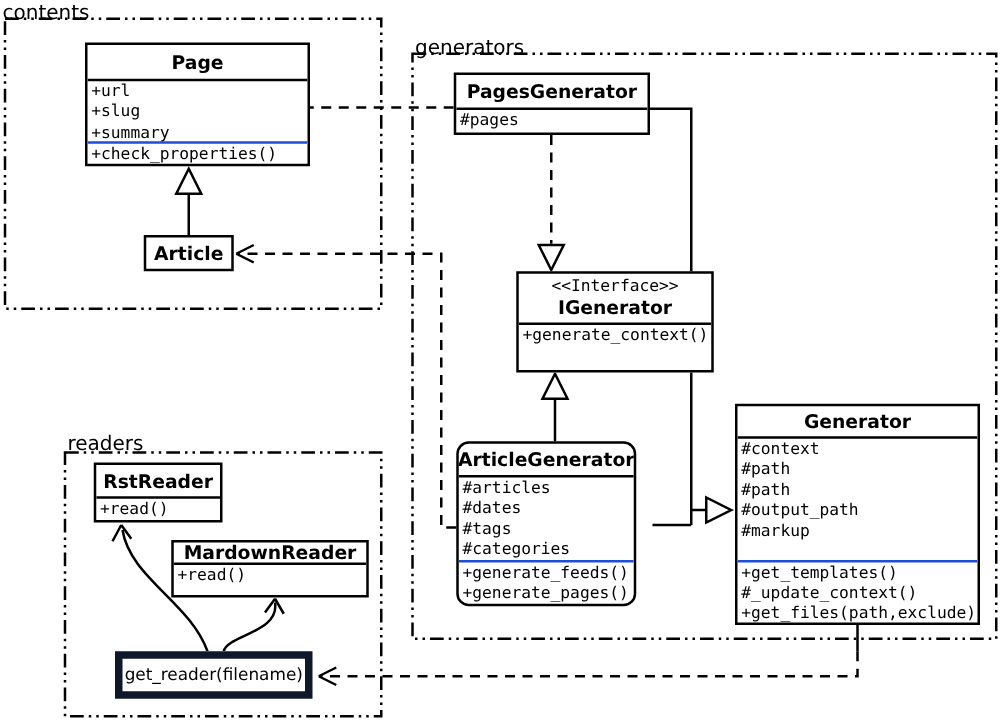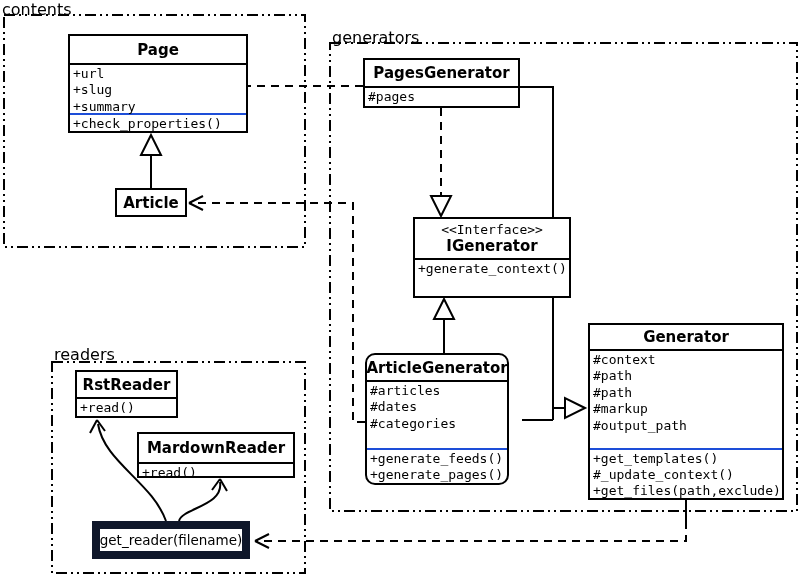--- a/index.html
+++ b/index.html
@@ -14,21 +14,21 @@
   .cls-title{font-family:"DejaVu Sans",sans-serif;font-weight:bold;font-size:15px;
              display:flex;flex-direction:column;align-items:center;justify-content:center;
              border-bottom:2px solid #000;box-sizing:border-box;flex:none;}
   .cls-title.no-divider{border-bottom:none;flex:1;}
   .stereotype{font-family:"DejaVu Sans Mono",monospace;font-weight:normal;font-size:13px;line-height:15px;}
   .cls-sec{font-family:"DejaVu Sans Mono",monospace;font-size:13px;line-height:16.4px;
            padding:1px 3px;border-bottom:2px solid #1d4ed8;box-sizing:border-box;flex:none;}
   .cls-sec.last{border-bottom:none;flex:1;}
   .row{white-space:pre;}
 
-  .plain-box{position:absolute;background:#fff;border:8px solid #0f172a;box-sizing:border-box;
+  .plain-box{position:absolute;background:#fff;border:6px solid #0f172a;box-sizing:border-box;
              display:flex;align-items:center;justify-content:center;font-size:13.5px;}
 
   
   .solid{fill:none;stroke:#000;stroke-width:2;}
   .dash{fill:none;stroke:#000;stroke-width:2;stroke-dasharray:8 6;}
   .pkg{fill:none;stroke:#000;stroke-width:2;stroke-dasharray:11 4 2 4 2 4;}
   .tri{fill:#fff;stroke:#000;stroke-width:2;}
 </style>
 </head>
 <body>
@@ -131,53 +131,54 @@
     <div class="cls-sec last">
       <div class="row">+generate_context()</div>
     </div>
   </div>
 
   <div class="uml-class" style="left:365px;top:353px;width:144px;height:132px;border-radius:10px;">
     <div class="cls-title" style="height:27px;">ArticleGenerator</div>
     <div class="cls-sec" style="height:68px;">
       <div class="row">#articles</div>
       <div class="row">#dates</div>
+      <div class="row">#tags</div>
       <div class="row">#categories</div>
     </div>
     <div class="cls-sec last">
       <div class="row">+generate_feeds()</div>
       <div class="row">+generate_pages()</div>
     </div>
   </div>
 
   <div class="uml-class" style="left:588px;top:323px;width:196px;height:177px;">
     <div class="cls-title" style="height:26px;">Generator</div>
     <div class="cls-sec" style="height:99px;">
       <div class="row">#context</div>
       <div class="row">#path</div>
       <div class="row">#path</div>
+      <div class="row">#output_path</div>
       <div class="row">#markup</div>
-      <div class="row">#output_path</div>
     </div>
     <div class="cls-sec last" style="line-height:16px;">
       <div class="row">+get_templates()</div>
       <div class="row">#_update_context()</div>
       <div class="row">+get_files(path,exclude)</div>
     </div>
   </div>
 
   <div class="uml-class" style="left:75px;top:370px;width:103px;height:48px;">
     <div class="cls-title" style="height:27px;">RstReader</div>
     <div class="cls-sec last">
       <div class="row">+read()</div>
     </div>
   </div>
 
   <div class="uml-class" style="left:137px;top:432px;width:158px;height:46px;">
-    <div class="cls-title" style="height:30px;">MardownReader</div>
+    <div class="cls-title" style="height:18px;">MardownReader</div>
     <div class="cls-sec last">
       <div class="row">+read()</div>
     </div>
   </div>
 
   <div class="plain-box" style="left:92px;top:521px;width:158px;height:38px;">
     <span>get_reader(filename)</span>
   </div>
 
 </div>

